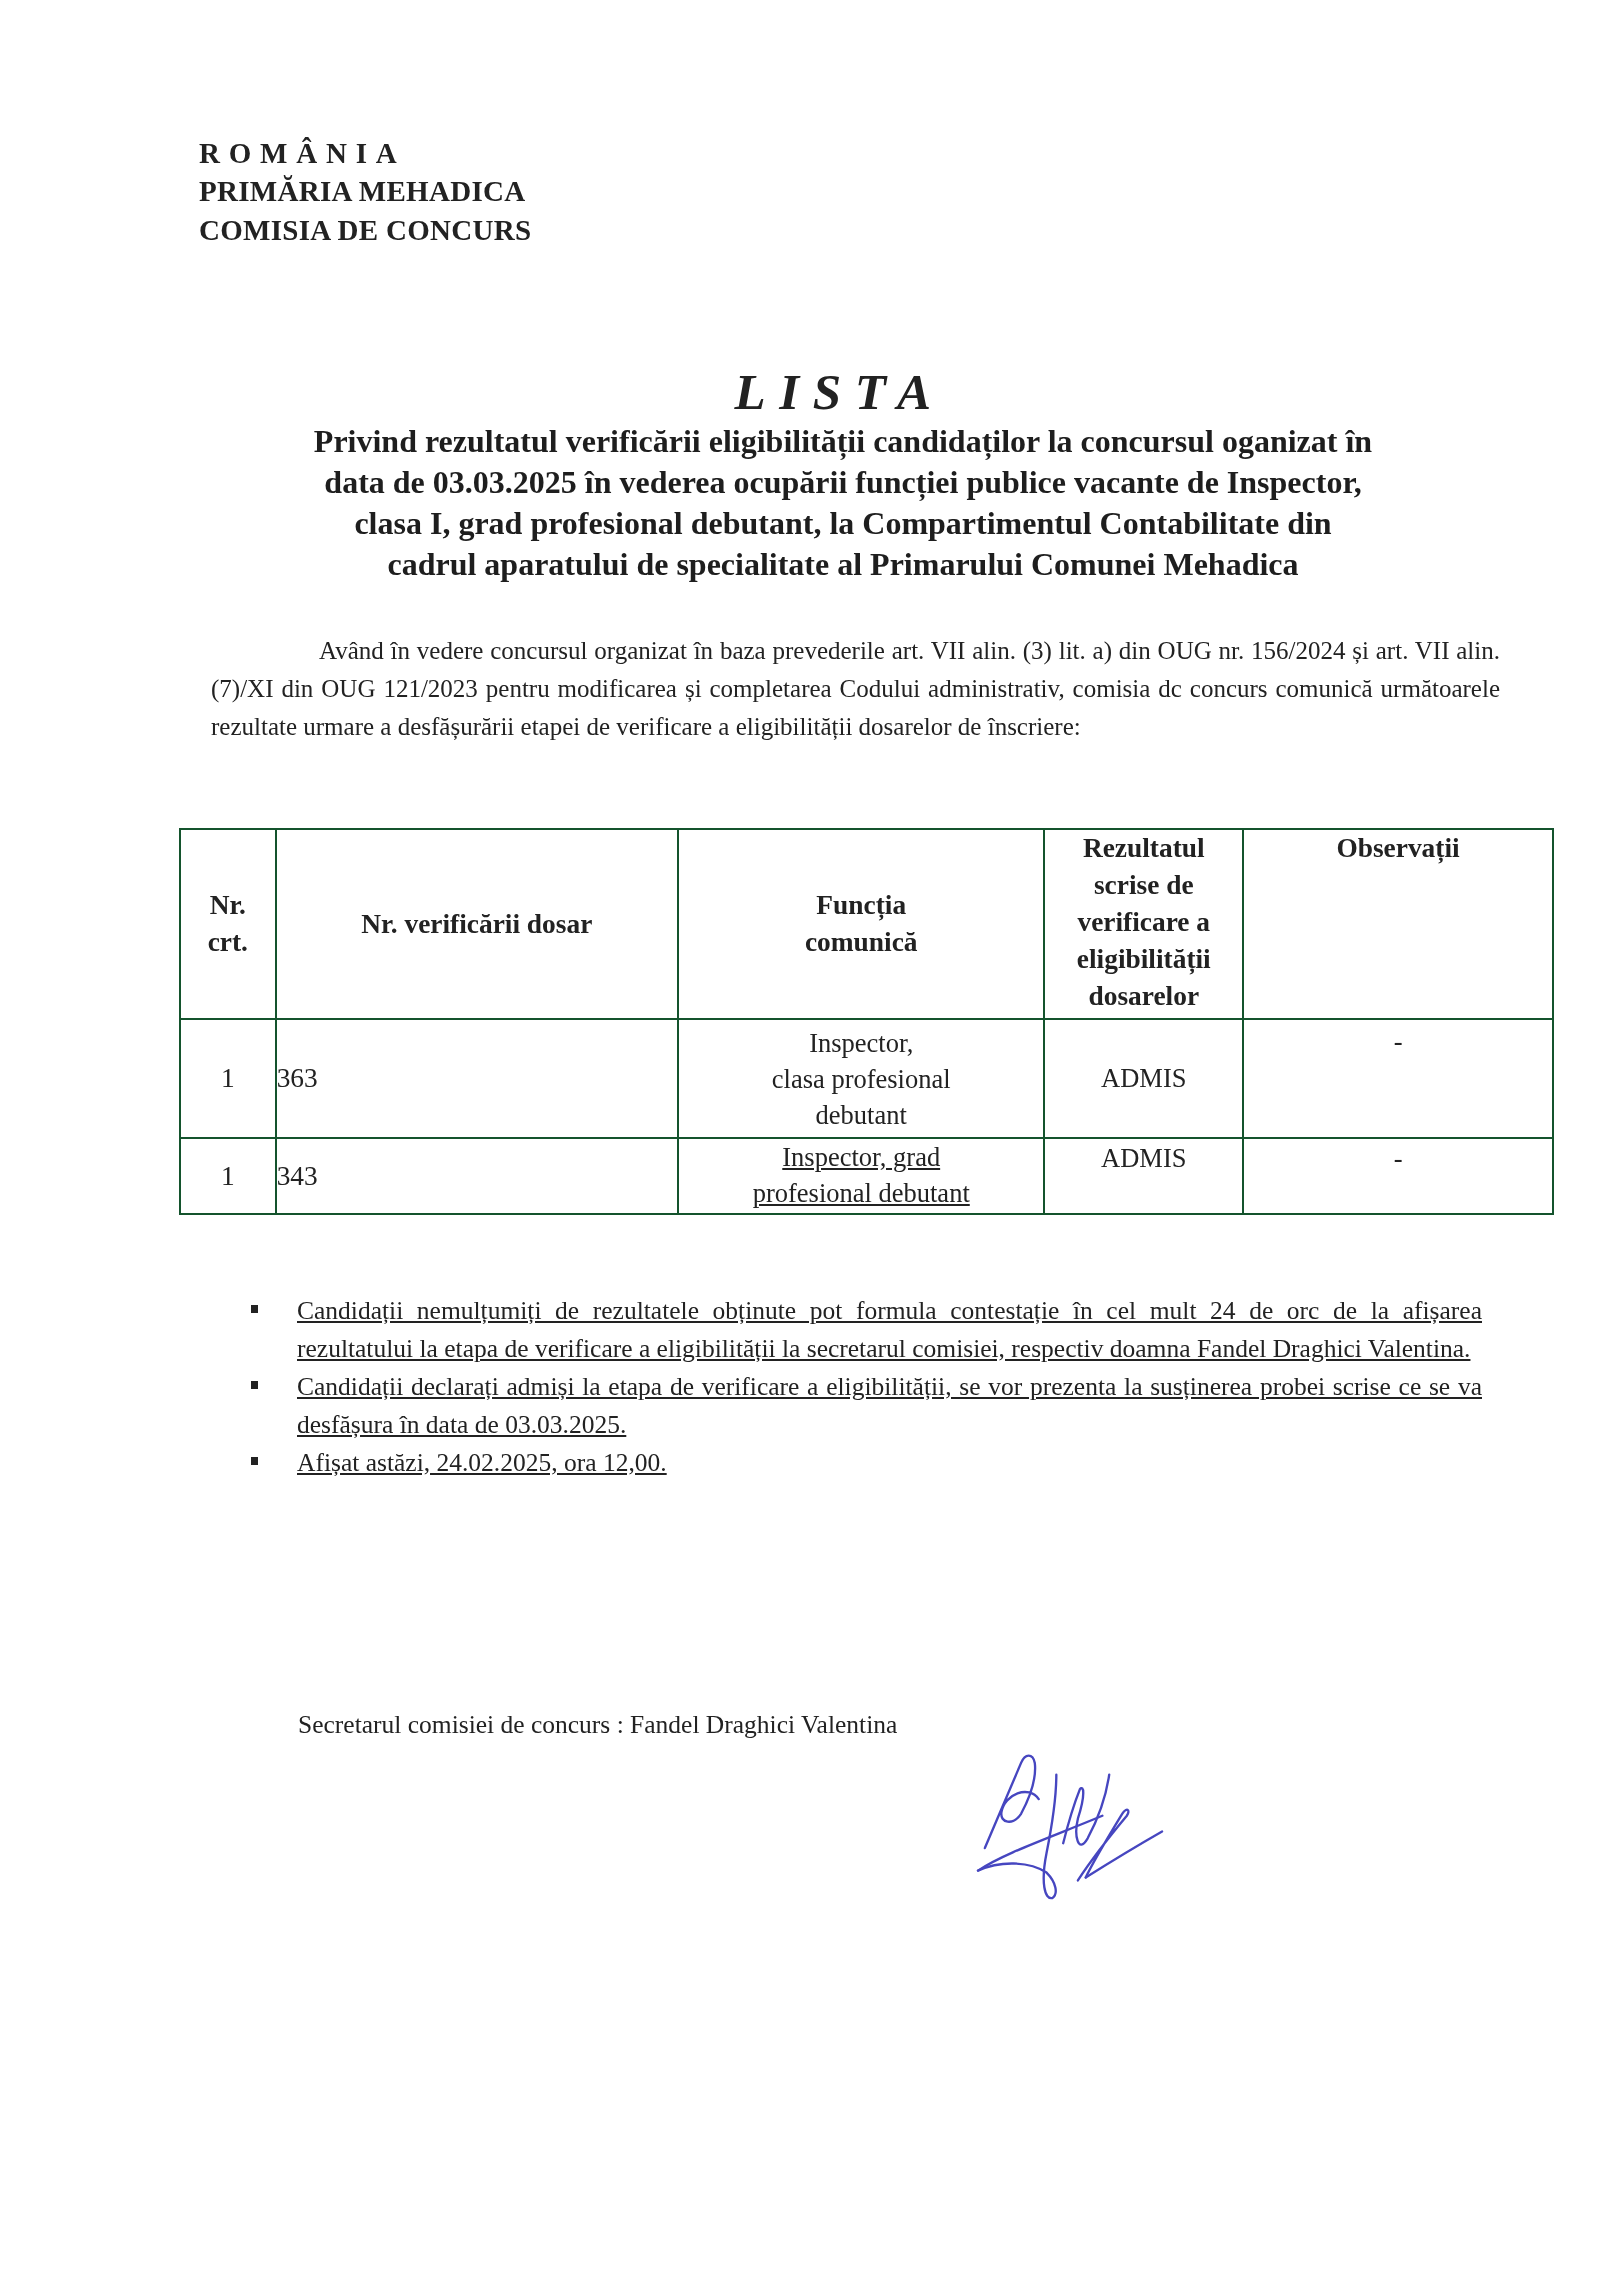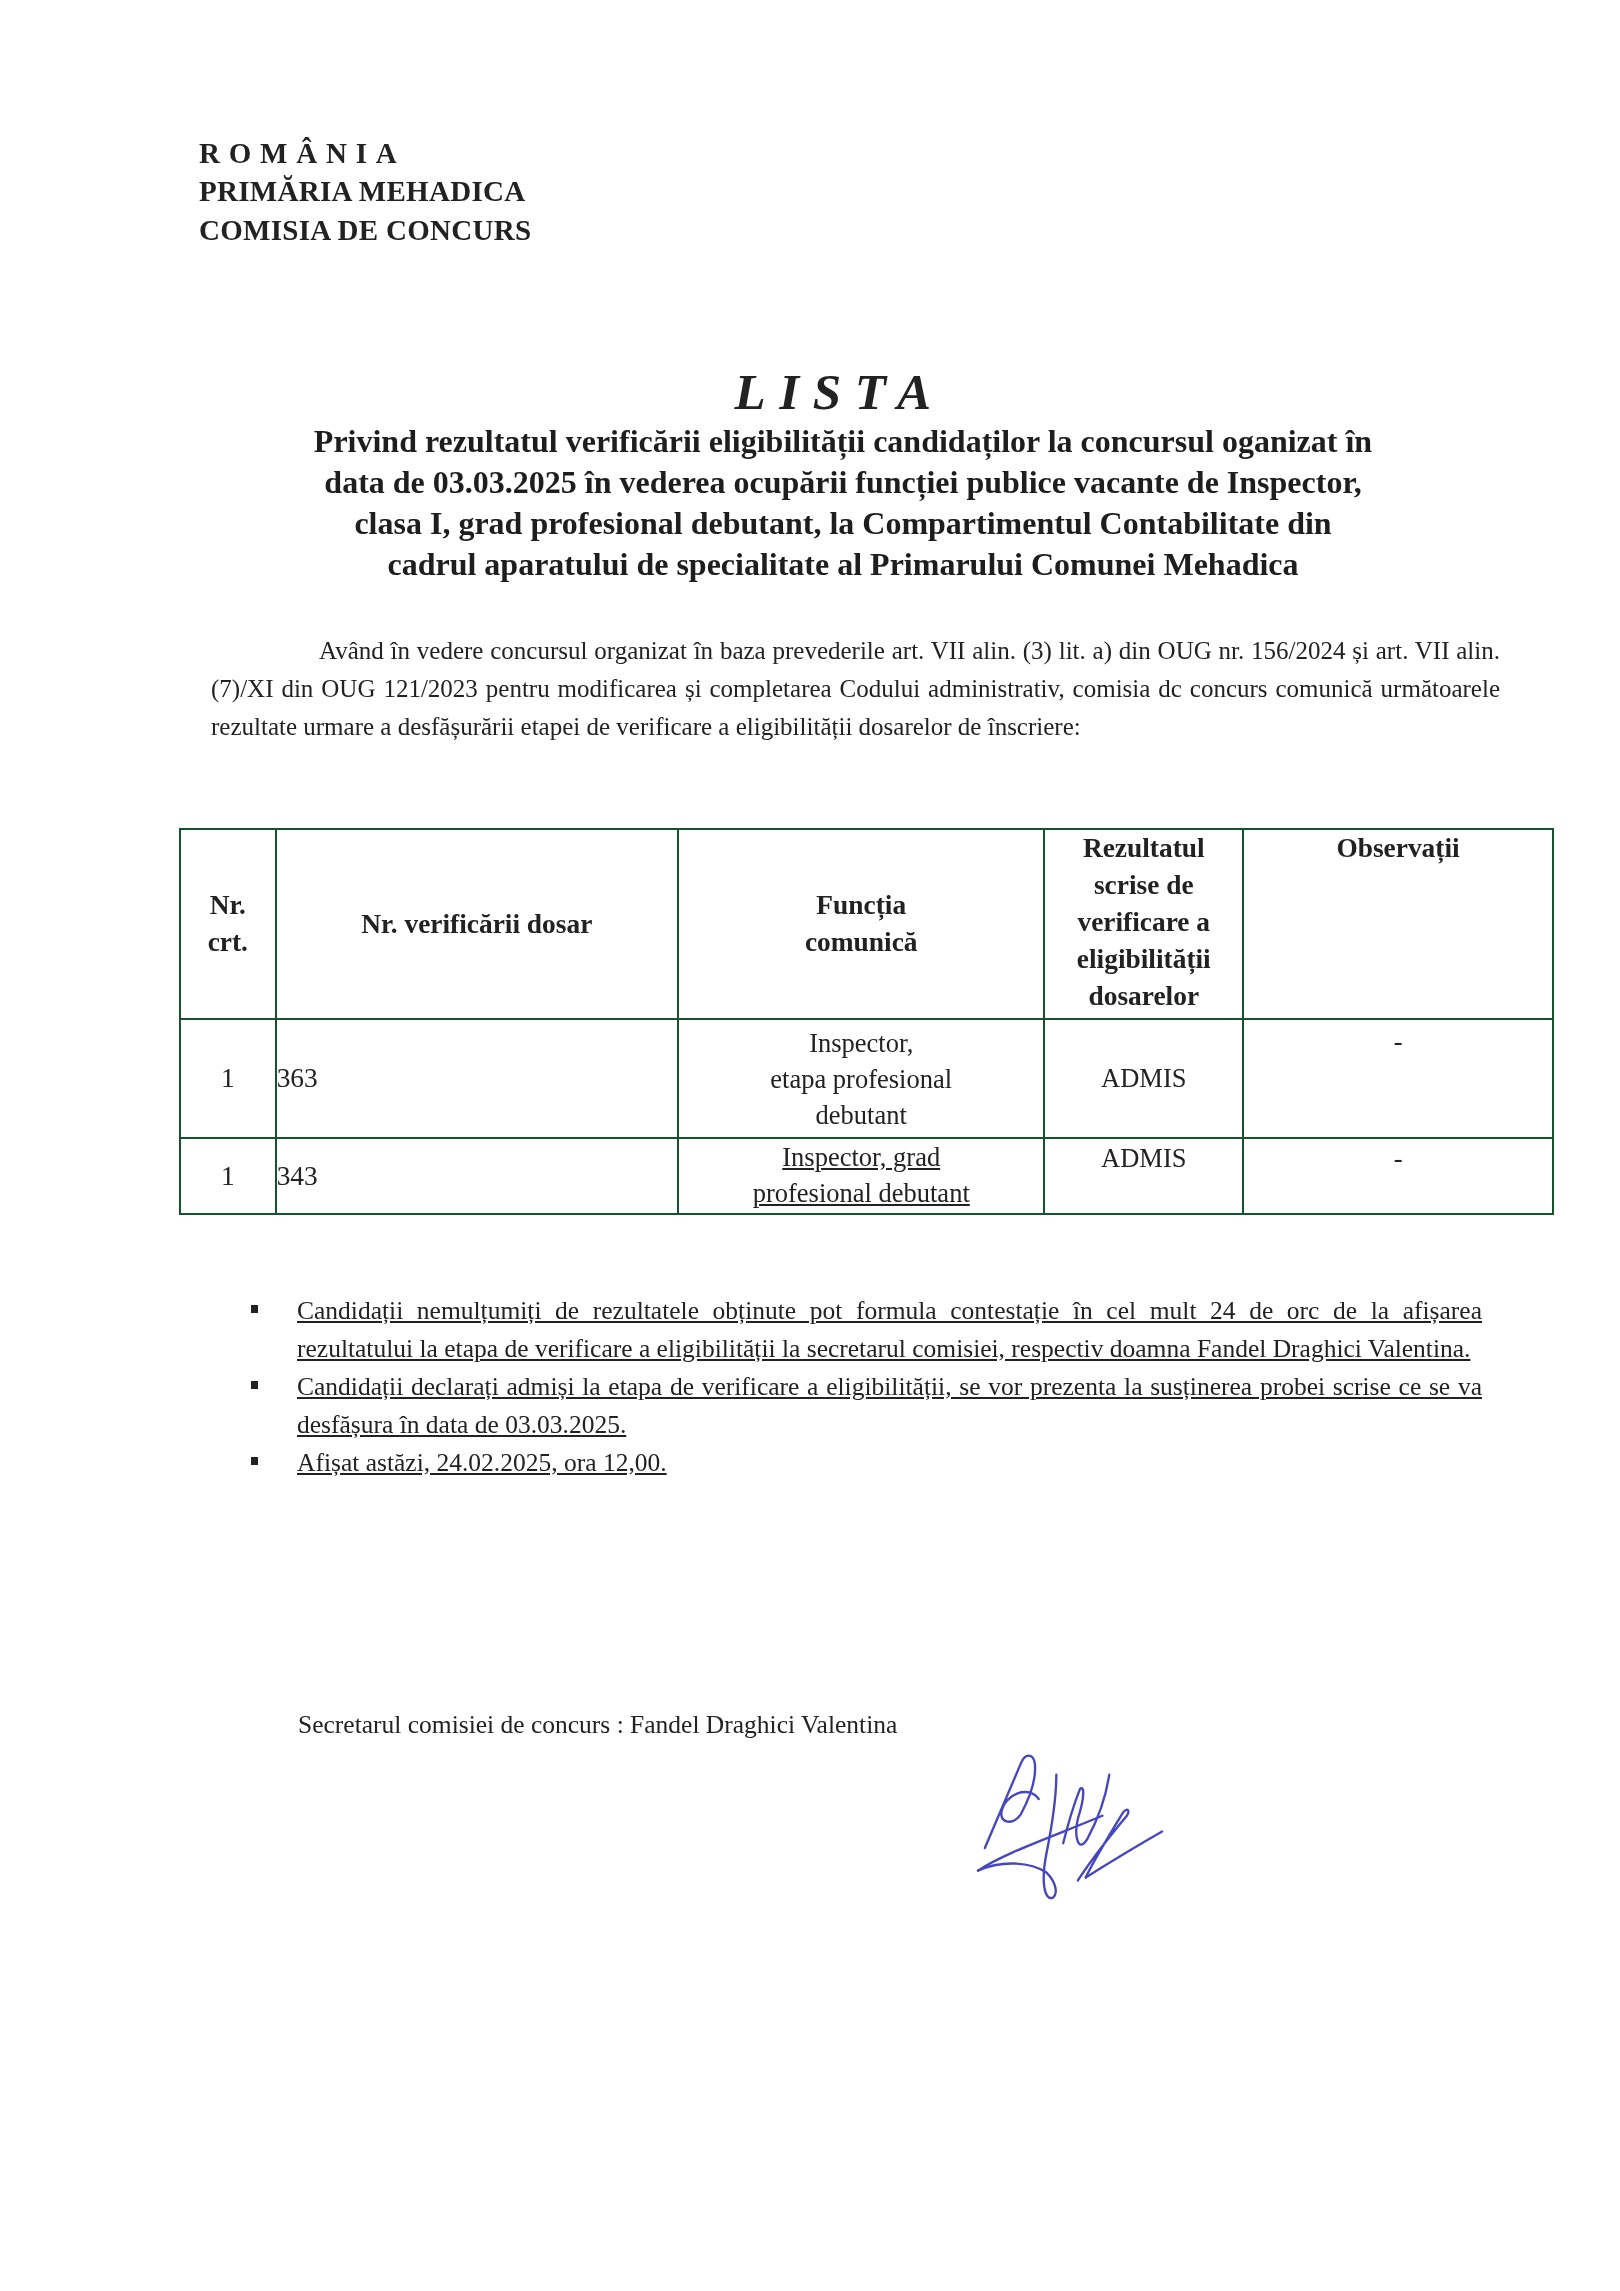--- a/index.html
+++ b/index.html
@@ -87,21 +87,21 @@
       <div>eligibilității</div>
       <div>dosarelor</div>
     </th>
     <th class="c5 th-obs">Observații</th>
   </tr>
   <tr class="r1">
     <td class="num">1</td>
     <td class="reg">363</td>
     <td class="func">
       <div>Inspector,</div>
-      <div>etapa profesional</div>
+      <div>clasa profesional</div>
       <div>debutant</div>
     </td>
     <td class="rez">ADMIS</td>
     <td class="obs">-</td>
   </tr>
   <tr class="r2">
     <td class="num">1</td>
     <td class="reg">343</td>
     <td class="func">
       <div>Inspector, grad</div>

